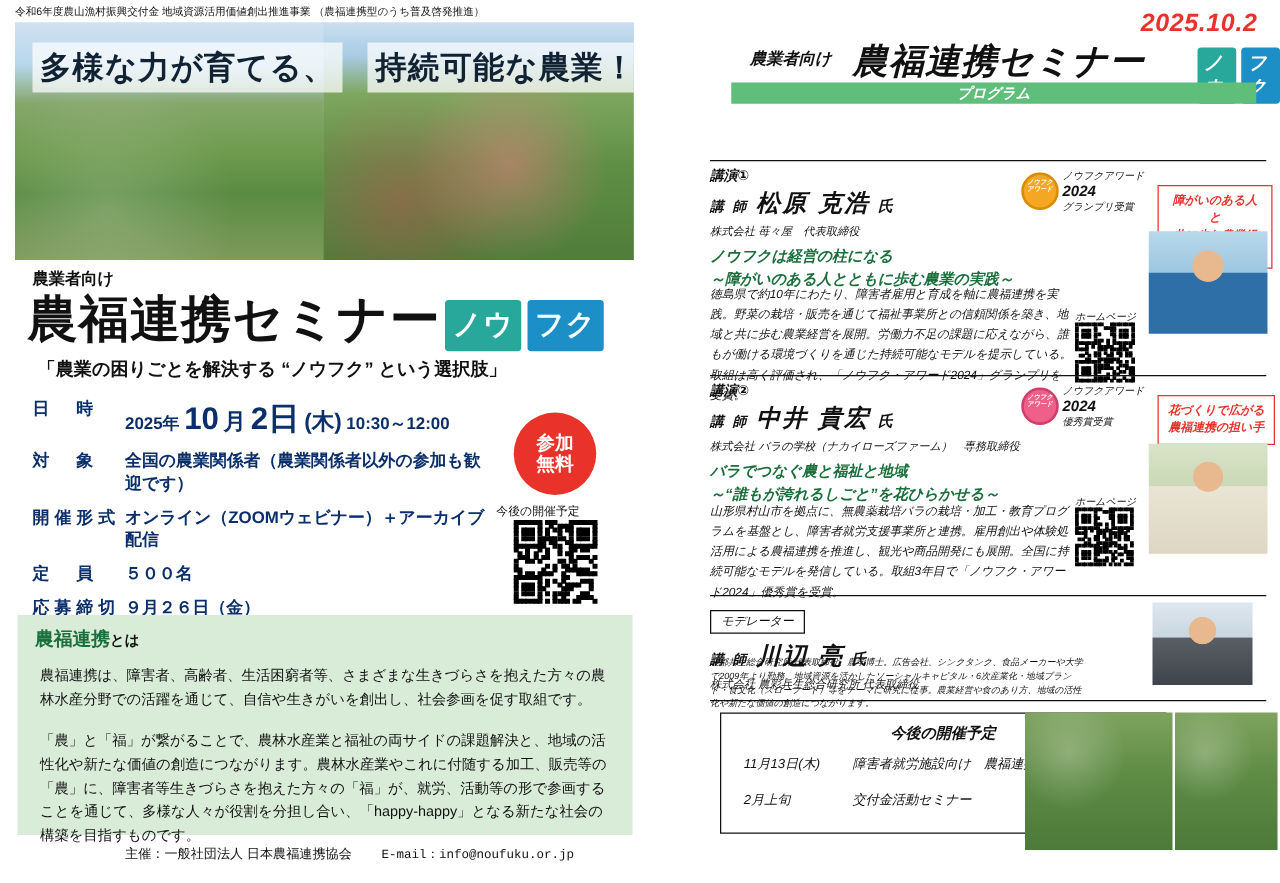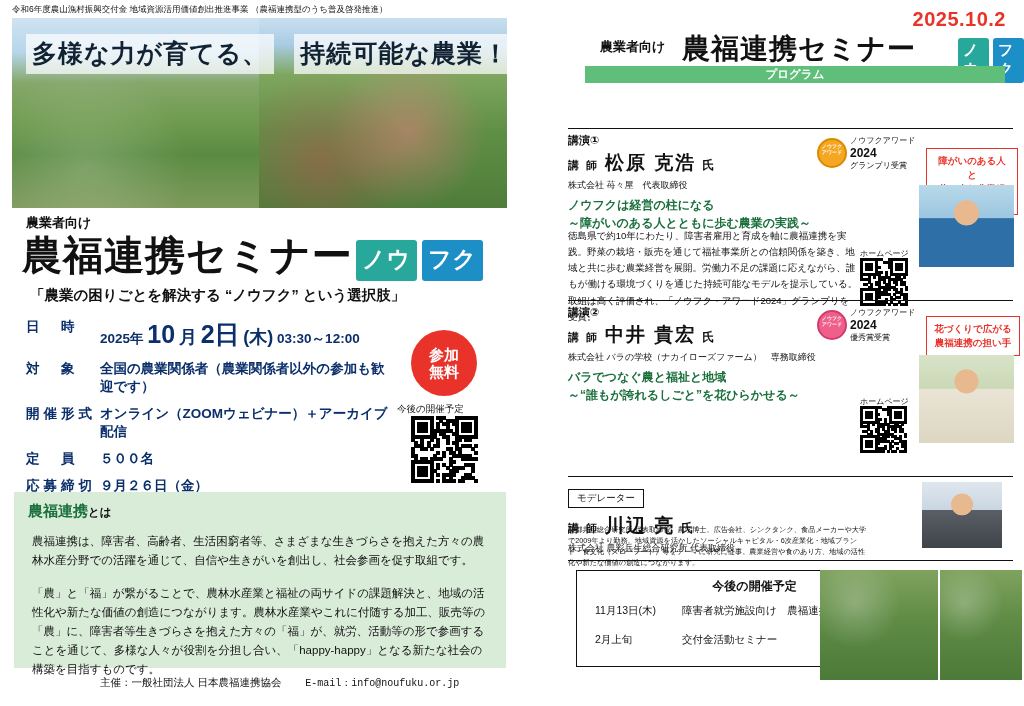--- a/index.html
+++ b/index.html
@@ -112,21 +112,21 @@
     position:absolute;left:14px;top:640px;width:492px;height:28px;
     background:linear-gradient(90deg,#2f9b55 0%,#64c07a 55%,#d9ecd8 100%);
     color:#fff;font-size:16px;font-weight:bold;display:flex;align-items:center;
     padding-left:14px;box-sizing:border-box;letter-spacing:1px;
   }
   .left-foot{
     position:absolute;left:100px;top:676px;font-size:10.5px;color:#111;
   }
   .left-foot .mail{font-family:"Liberation Mono","DejaVu Sans Mono",monospace;font-size:10px;}
   
-  .right{position:absolute;left:520px;top:0;width:504px;height:706px;}
+  .right{position:absolute;left:520px;top:0;width:504px;height:706px;font-style:italic;}
   .r-date{
     position:absolute;right:18px;top:8px;color:#e8322a;font-size:20px;font-weight:bold;
     letter-spacing:.5px;
   }
   .r-sub{position:absolute;left:80px;top:38px;font-size:13px;font-weight:bold;}
   .r-title{position:absolute;left:162px;top:30px;font-size:28px;font-weight:bold;letter-spacing:1px;}
   .r-badge{position:absolute;left:438px;top:38px;display:flex;gap:4px;}
   .r-badge .b{background:#27a89b;color:#fff;font-size:15px;font-weight:bold;padding:3px 5px 4px 5px;border-radius:3px;}
   .r-badge .b2{background:#1b8fc6;}
   .program-bar{
@@ -240,21 +240,21 @@
 
     <div class="info">
       <div class="row">
         <div class="lbl">日　時</div>
         <div class="val date-val">
           <span>2025年</span>
           <span class="big">10</span>
           <span class="mid">月</span>
           <span class="big">2日</span>
           <span class="mid">(木)</span>
-          <span>03:30～12:00</span>
+          <span>10:30～12:00</span>
         </div>
       </div>
       <div class="row">
         <div class="lbl">対　象</div>
         <div class="val">全国の農業関係者（農業関係者以外の参加も歓迎です）</div>
       </div>
       <div class="row">
         <div class="lbl">開催形式</div>
         <div class="val">オンライン（ZOOMウェビナー）＋アーカイブ配信</div>
       </div>
@@ -809,20 +809,21 @@
       <div class="yr">2024</div>
       <div>優秀賞受賞</div>
     </div>
     <div class="callout" style="left:406px;top:316px;width:78px">
       花づくりで広がる<br>農福連携の担い手
     </div>
     <div class="portrait p2" style="left:399px;top:355px;width:95px;height:88px"></div>
     <div class="talk-title" style="left:48px;top:368px;width:320px">
       バラでつなぐ農と福祉と地域<br>～“誰もが誇れるしごと”を花ひらかせる～
     </div>
+    <div class="body-text" style="left:48px;top:402px">山形県村山市を拠点に、無農薬栽培バラの栽培・加工・教育プログラムを基盤とし、障害者就労支援事業所と連携。雇用創出や体験処活用による農福連携を推進し、観光や商品開発にも展開。全国に持続可能なモデルを発信している。取組3年目で「ノウフク・アワード2024」優秀賞を受賞。</div>
     <div class="hp-label" style="left:340px;top:396px">ホームページ</div>
     <div class="qr" id="qr-s2" style="left: 340px; top: 406px; width: 46px; height: 46px; position: absolute;">
         <div class="qr-cell" style="left:0px;top:0px;width:3px;height:3px"></div>
         <div class="qr-cell" style="left:2.4210526315789473px;top:0px;width:3px;height:3px"></div>
         <div class="qr-cell" style="left:4.842105263157895px;top:0px;width:3px;height:3px"></div>
         <div class="qr-cell" style="left:7.2631578947368425px;top:0px;width:3px;height:3px"></div>
         <div class="qr-cell" style="left:9.68421052631579px;top:0px;width:3px;height:3px"></div>
         <div class="qr-cell" style="left:12.105263157894736px;top:0px;width:3px;height:3px"></div>
         <div class="qr-cell" style="left:14.526315789473685px;top:0px;width:3px;height:3px"></div>
         <div class="qr-cell" style="left:16.94736842105263px;top:0px;width:3px;height:3px"></div>

